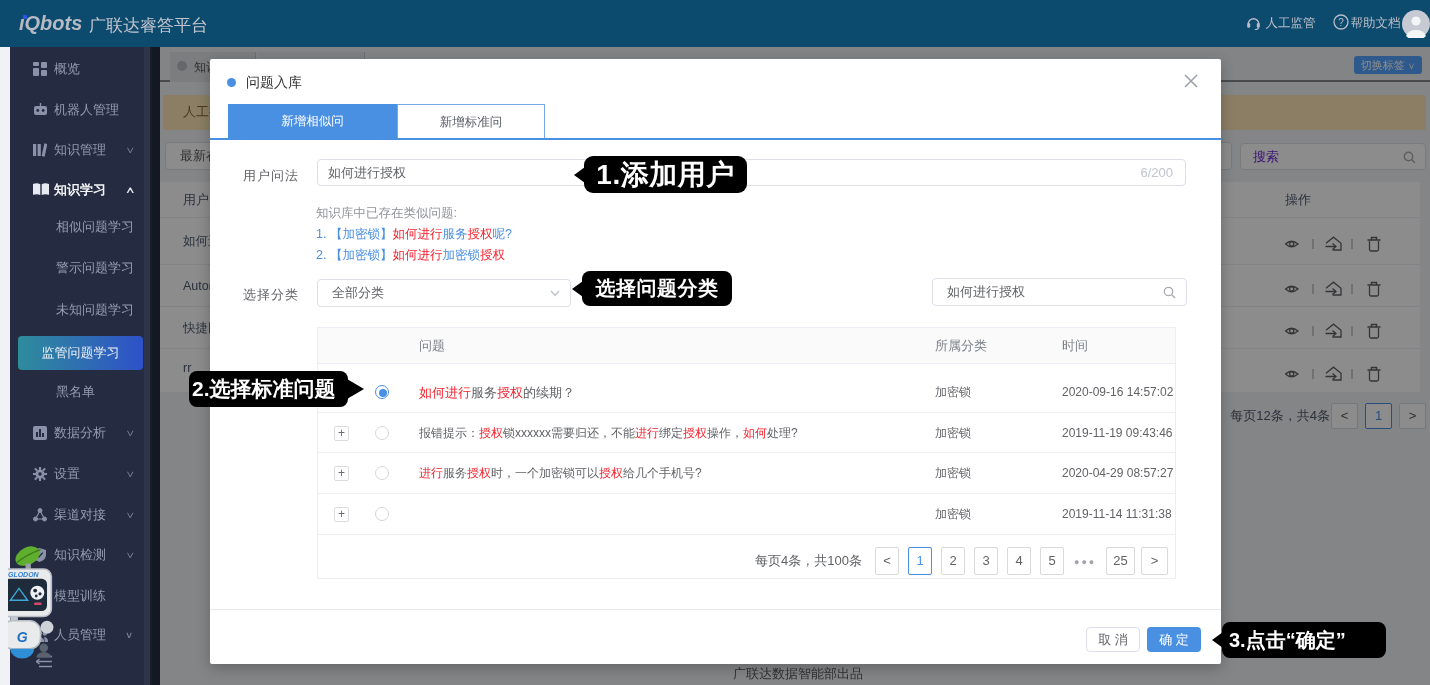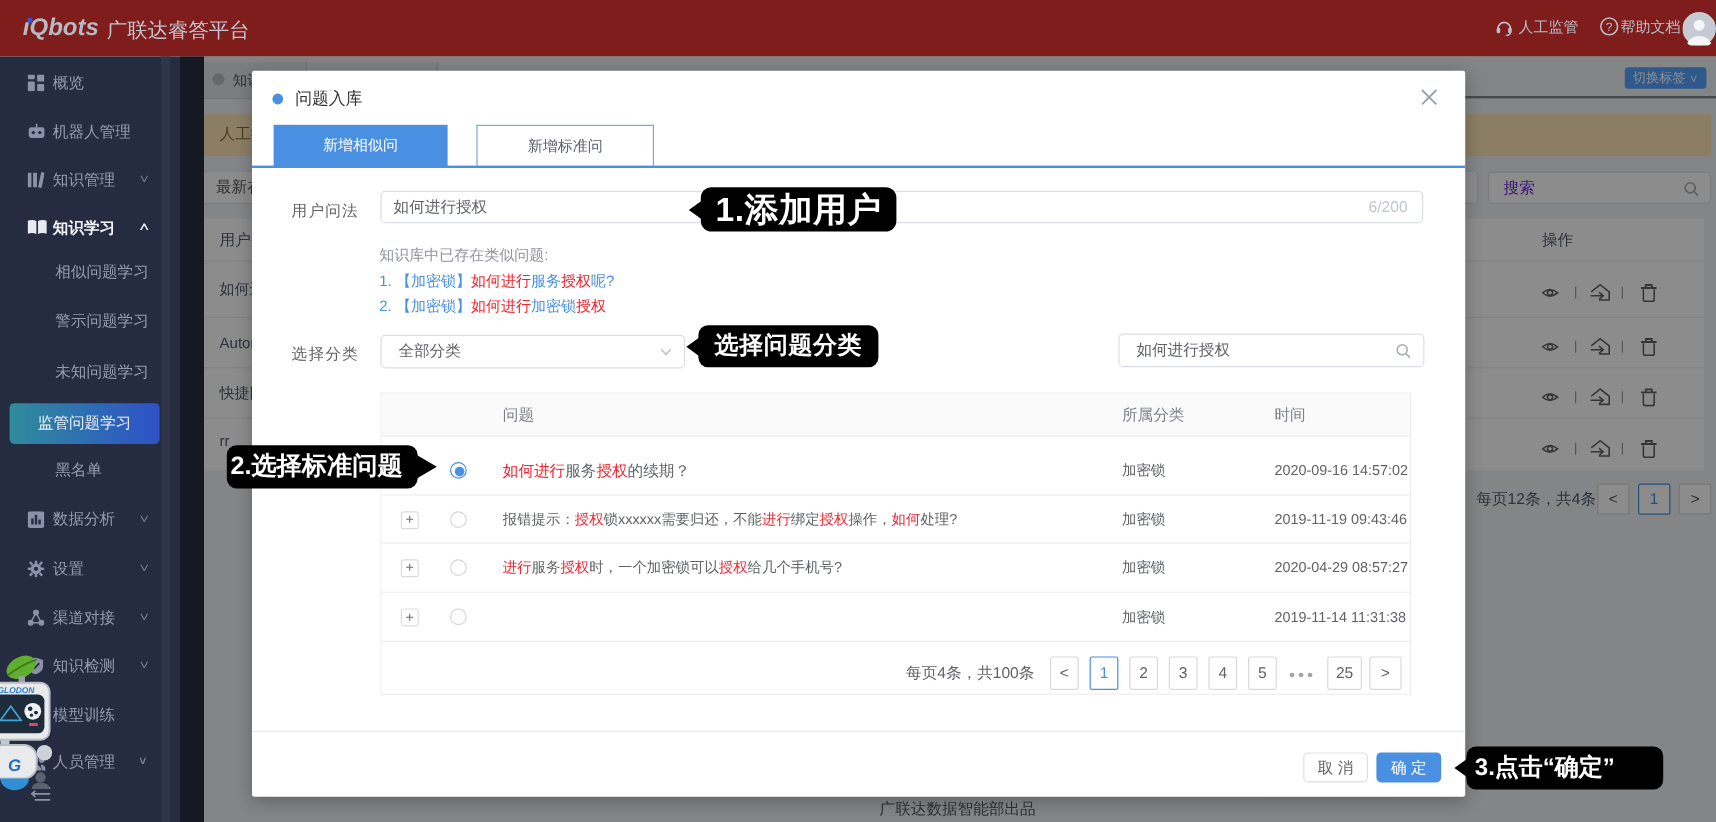--- a/index.html
+++ b/index.html
@@ -2,29 +2,29 @@
 <html lang="zh"><head>
 <meta charset="utf-8">
 <style>
   * { margin:0; padding:0; box-sizing:border-box; }
   html,body { width:1430px; height:685px; overflow:hidden; }
   #app { position:relative; width:1430px; height:685px; background:#f0f2f5;
          font-family:"Liberation Sans", sans-serif; overflow:hidden; }
   .abs { position:absolute; }
 
   
-  #topbar { position:absolute; left:0; top:0; width:1430px; height:47px; background:#7f1d1d; z-index:5;text-align:right; }
+  #topbar { position:absolute; left:0; top:0; width:1430px; height:47px; background:#0c4a6e; z-index:5;text-align:right; }
   #logo { position:absolute; left:19px; top:12px; font-size:20px; font-weight:bold; font-style:italic;
           color:#b6bac3; letter-spacing:0px; }
   #brand { position:absolute; left:89px; top:14px; font-size:17px; font-weight:normal; color:#c3c6cf; letter-spacing:0px;}
   .topright { position:absolute; top:0; height:47px; line-height:47px; color:#b9bdc7; font-size:12.5px; }
   .topright svg { vertical-align:-3px; }
 
   
-  #sidebar { position:absolute; left:0; top:47px; width:170px; height:638px; background:#252c41; z-index:4; }
+  #sidebar { position:absolute; left:10px; top:47px; width:150px; height:638px; background:#252c41; z-index:4; }
   #sidetrack { position:absolute; left:134px; top:0; width:8px; height:638px; background:#2f3549; }
   .mi { position:absolute; left:0; width:134px; height:40px; line-height:40px; color:#959bb1; font-size:13px; }
   .mi .txt { position:absolute; left:44px; top:0; }
   .mi .ico { position:absolute; left:23px; top:13px; }
   .mi .chev { position:absolute; left:116px; top:0; font-size:10px; color:#7d8396; transform:scale(1.2,0.9); }
   .sub { position:absolute; left:46px; width:100px; height:40px; line-height:40px; color:#959bb1; font-size:13px; }
   #selitem { position:absolute; left:8px; top:289px; width:125px; height:34px; border-radius:4px;
              background:linear-gradient(90deg,#2e8c9b 0%, #2e51c8 100%); color:#eef1f8; font-size:13px;
              line-height:34px; text-align:center; }
 
@@ -309,21 +309,21 @@
       <circle cx="33" cy="99" r="4" fill="#5a6270"></circle>
         <path d="M26 108 a7 5 0 0 1 14 0 z" fill="#5a6270"></path>
     </svg>
   </div>
   <div id="modal">
     <span class="abs" style="left:17px; top:75px; width:9px; height:9px; border-radius:50%; background:#4a90e2; top:19px;"></span>
     <div class="abs" style="left:36px; top:15px; font-size:14px; color:#303133;">问题入库</div>
     <svg class="abs" style="left:974px; top:15px;" width="14" height="14" viewBox="0 0 14 14" stroke="#9aa0a6" stroke-width="1.5">
       <path d="M1 1 L13 13 M13 1 L1 13"></path>
       </svg>
-    <div class="abs" style="left:18px; top:45px; width:145px; height:35px; background:#4a90e2; color:#fff; font-size:12.5px; text-align:center; line-height:35px;">新增相似问</div>
+    <div class="abs" style="left:18px; top:45px; width:169px; height:35px; background:#4a90e2; color:#fff; font-size:12.5px; text-align:center; line-height:35px;">新增相似问</div>
     <div class="abs" style="left:187px; top:45px; width:148px; height:35px; background:#fff; border:1px solid #74a8e8; border-bottom:none; color:#5a5e66; font-size:12.5px; text-align:center; line-height:35px;">新增标准问</div>
     <div class="abs" style="left:0; top:79px; width:1011px; height:2px; background:#4a90e2;"></div>
 
     <div class="abs" style="left:33px; top:108px; font-size:13px; color:#606266; letter-spacing:1px;">用户问法</div>
     <div class="ipt" style="left:107px; top:100px; width:869px; height:27px; line-height:25px; font-size:13px;">
       <span style="margin-left:10px;">如何进行授权</span>
       <span style="position:absolute; right:12px; color:#c0c4cc; font-size:13px;">6/200</span></div>
 
     <div class="abs" style="left:106px; top:146px; font-size:12.5px; color:#909399;">知识库中已存在类似问题:</div>
     <div class="abs" style="left:106px; top:167px; font-size:12.5px; color:#4a90e2;">1. 【加密锁】<span class="rd">如何进行</span>服务<span class="rd">授权</span>呢?</div>

